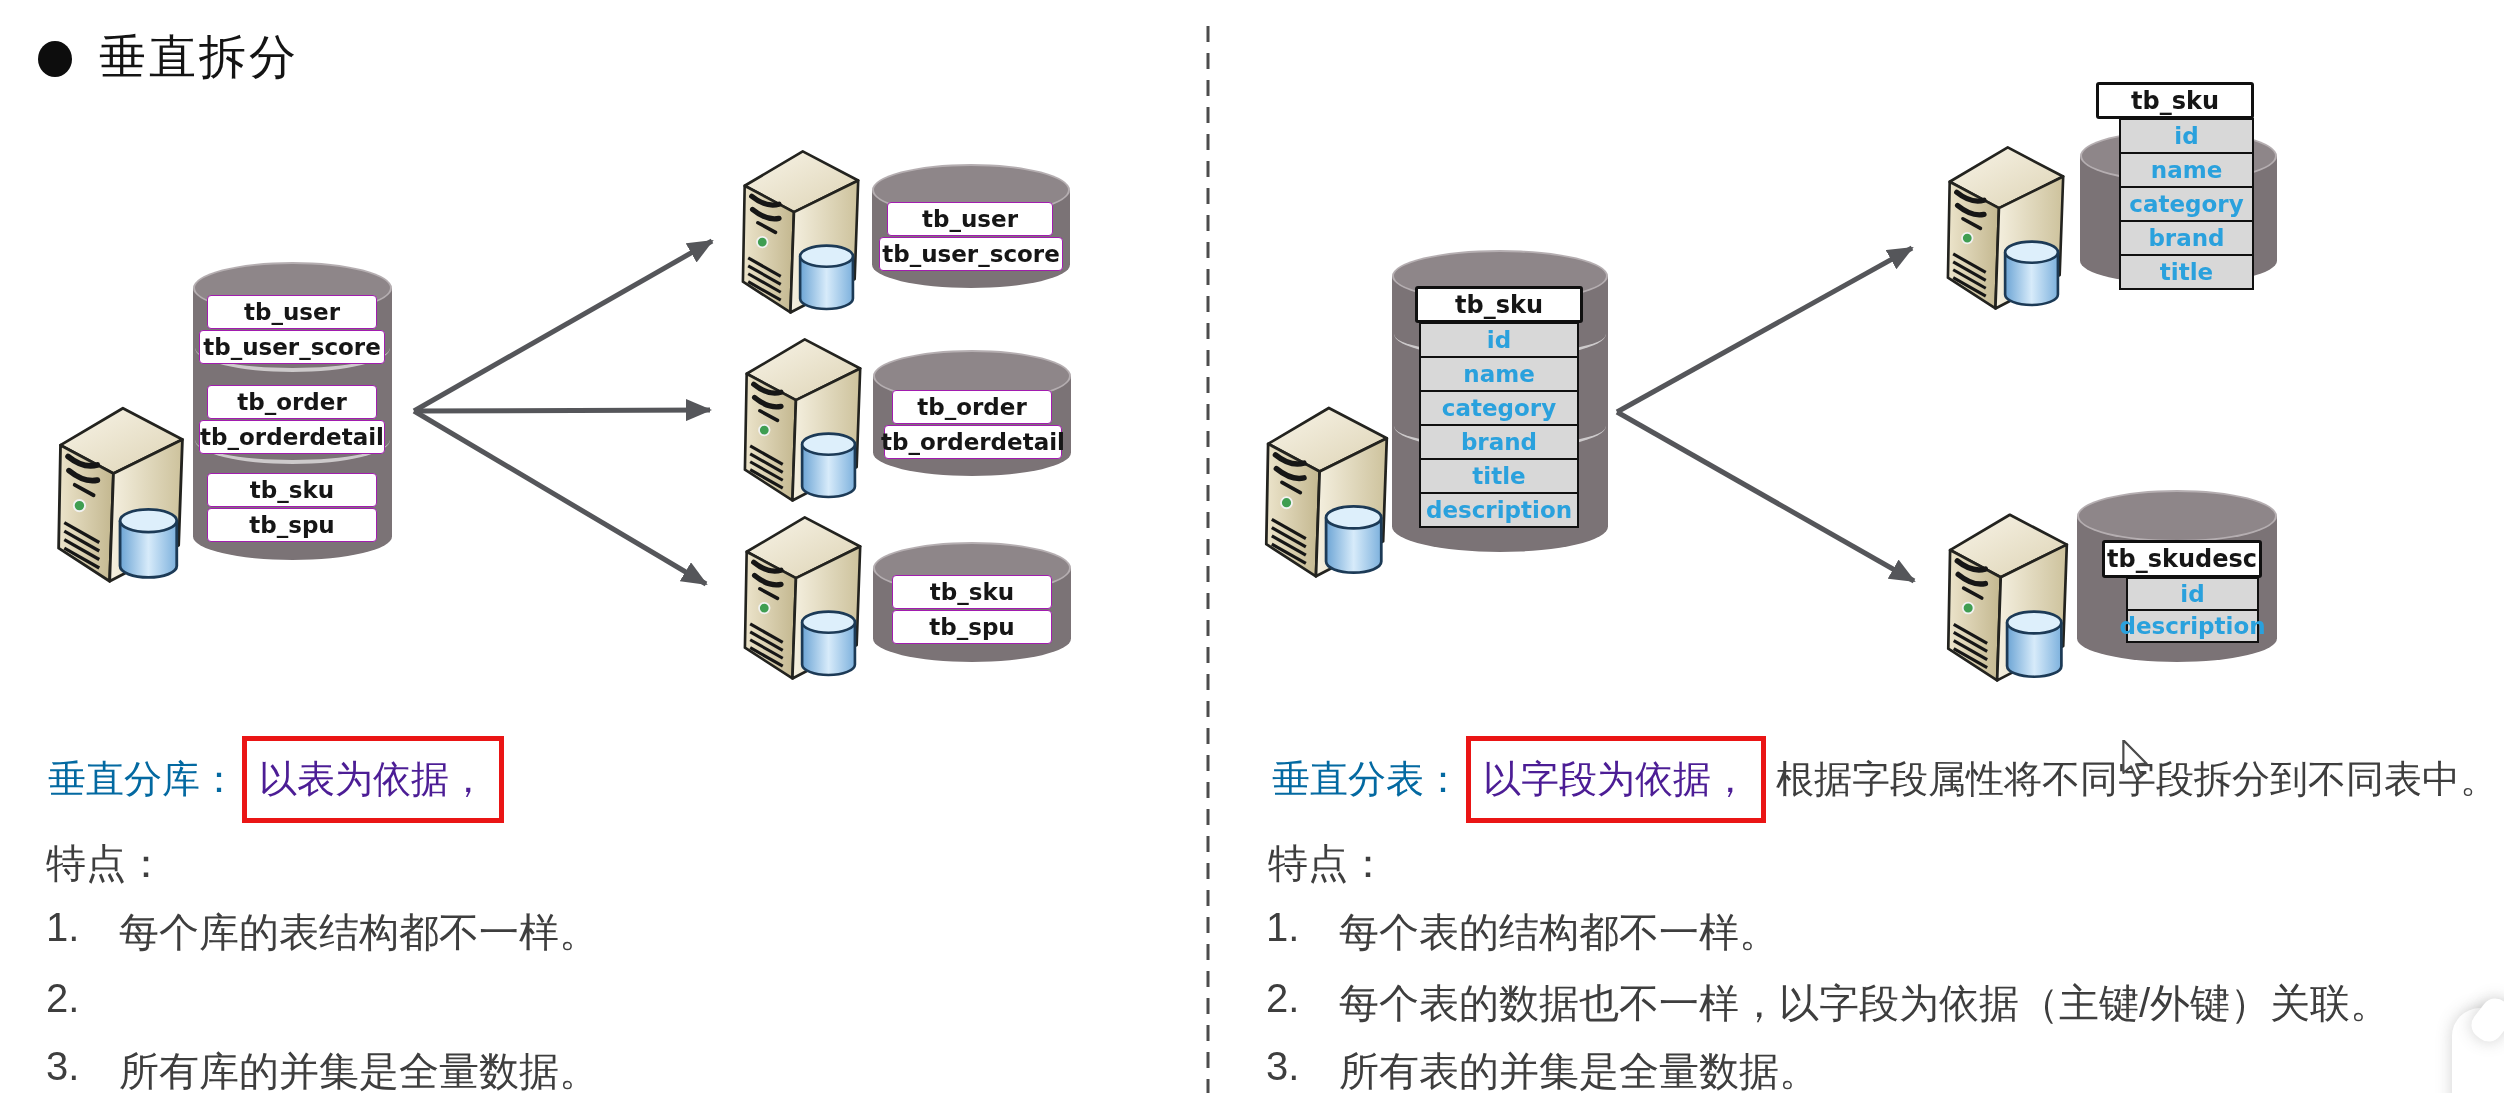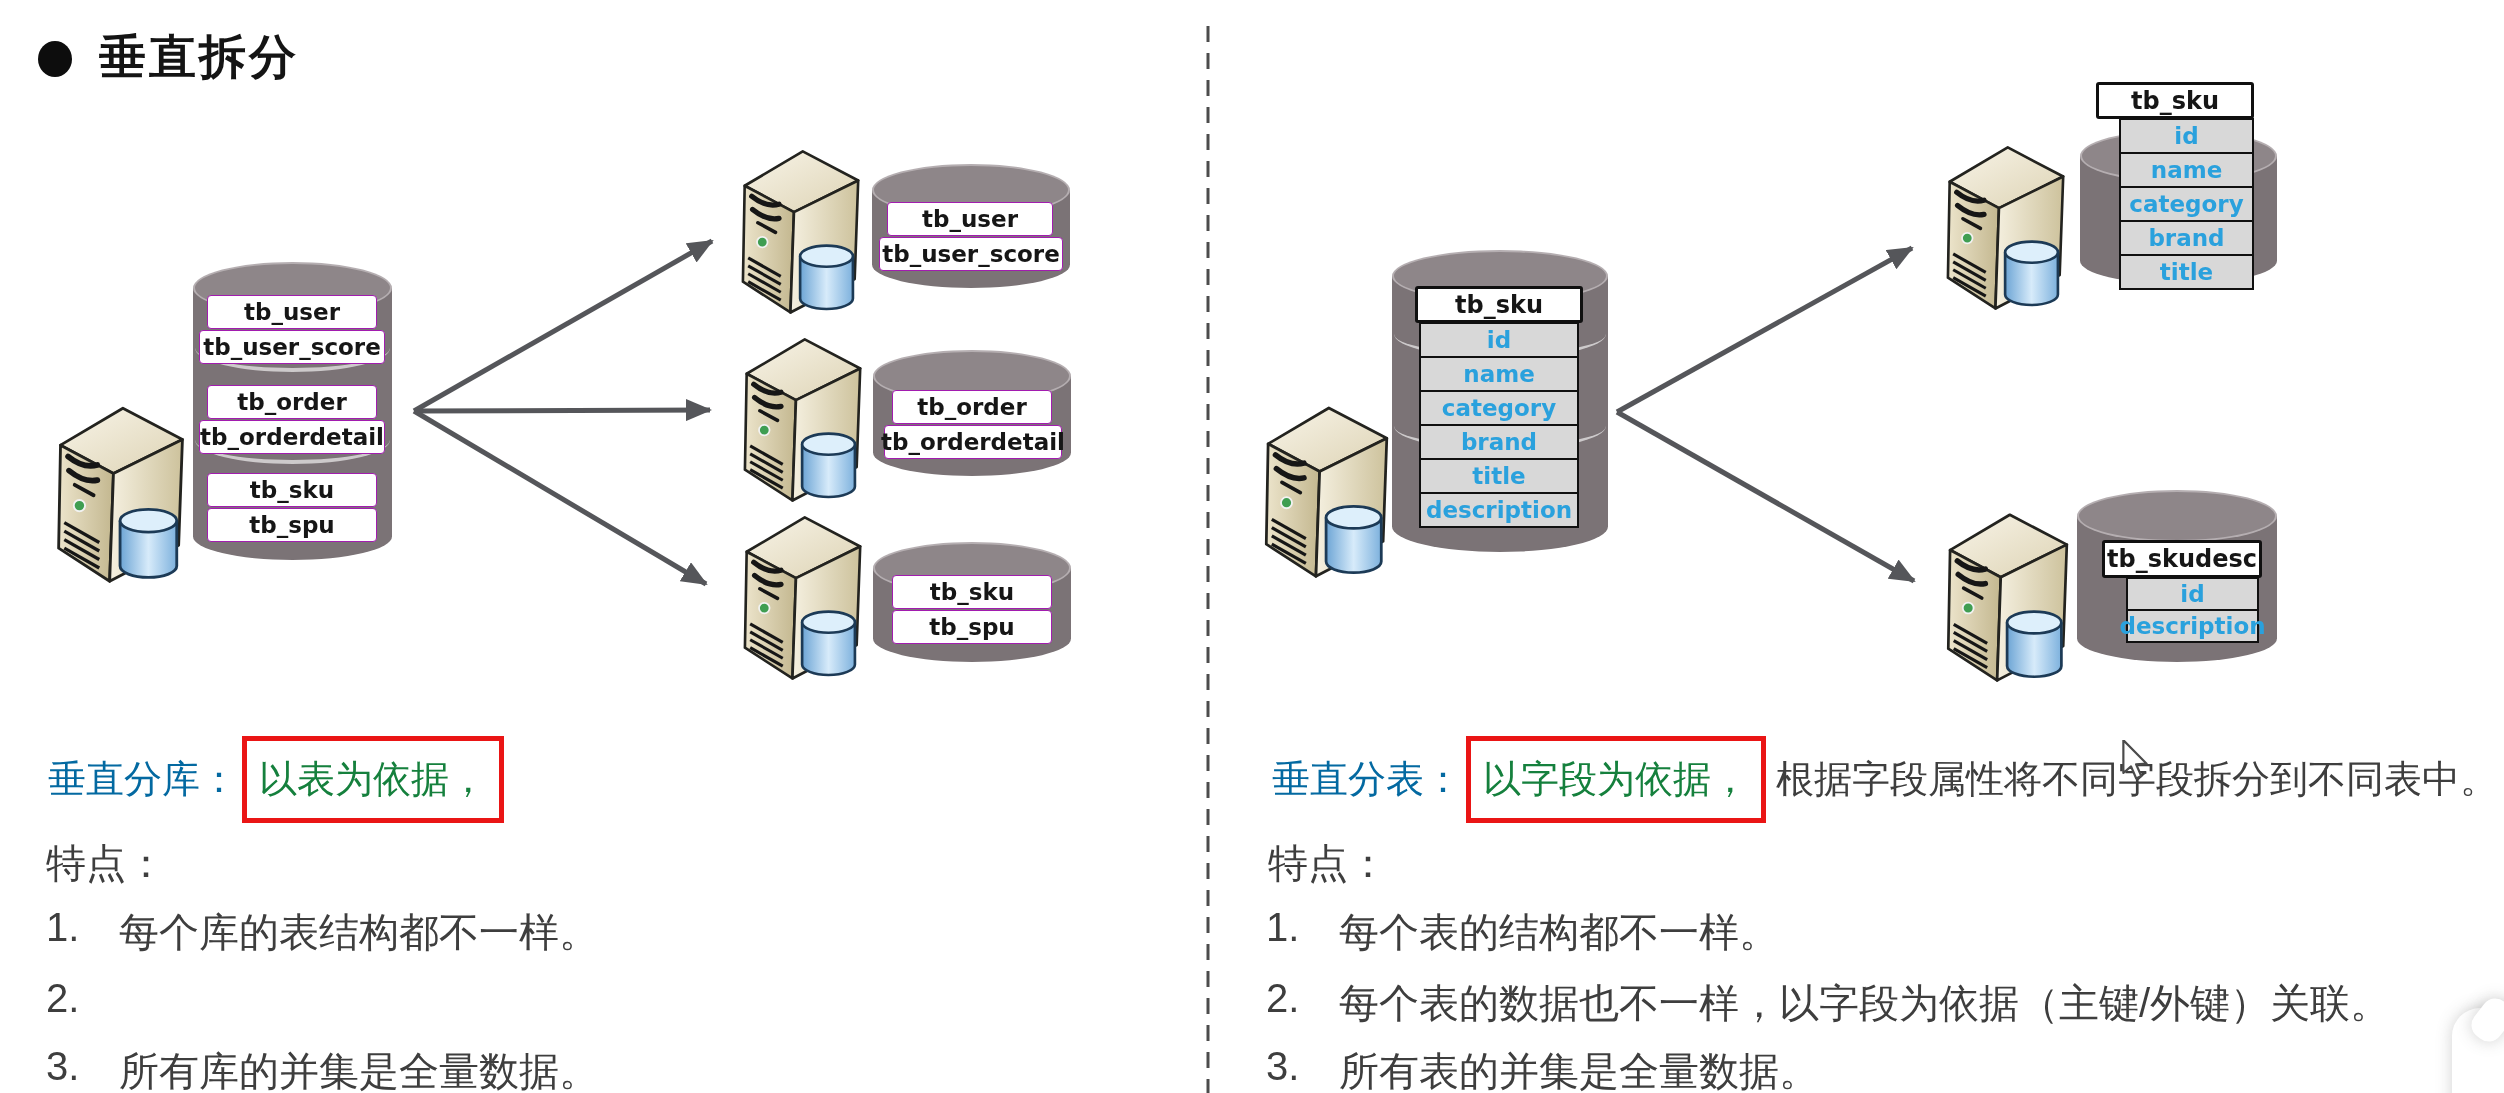--- a/index.html
+++ b/index.html
@@ -2,21 +2,21 @@
 <html><head>
 <meta charset="utf-8">
 <style>
   html,body{margin:0;padding:0;background:#fff;}
   .page{position:relative;width:2504px;height:1093px;background:#ffffff;overflow:hidden;
         font-family:"Liberation Sans","DejaVu Sans",sans-serif;}
   .abs{position:absolute;}
 
   
   .bullet{width:34px;height:36px;border-radius:50%;background:#0d0d0d;}
-  .page-title{font-size:47px;font-weight:700;color:#141414;letter-spacing:3px;white-space:nowrap;}
+  .page-title{font-size:47px;font-weight:400;color:#141414;letter-spacing:3px;white-space:nowrap;}
 
   
   .cyl{position:absolute;background:#7b7376;border-radius:0 0 110px 110px / 0 0 26px 26px;}
   .cyl .top{position:absolute;left:0;top:-26px;width:100%;height:52px;border-radius:50%;
             background:#8e8689;border:2px solid rgba(213,207,210,.55);box-sizing:border-box;}
   .cyl .sep{position:absolute;left:1%;width:98%;height:48px;border-radius:50%;
             border-bottom:4px solid rgba(255,255,255,.62);box-sizing:border-box;}
 
   
   .tbl-box{position:absolute;height:34px;background:#ffffff;border:1px solid #a21caf;border-radius:4px;
@@ -26,21 +26,21 @@
        display:flex;align-items:center;justify-content:center;box-sizing:border-box;
        font:bold 24px "DejaVu Sans",sans-serif;color:#161616;white-space:nowrap;}
   .fld{position:absolute;background:#d8d8d8;border:2px solid #101010;
        display:flex;align-items:center;justify-content:center;box-sizing:border-box;
        font:bold 23px "DejaVu Sans",sans-serif;color:#2aa1dd;white-space:nowrap;}
 
   
   .caption{position:absolute;display:flex;align-items:center;height:78px;
            font-size:38px;color:#3e3e3e;white-space:nowrap;}
   .red{color:#0369a1;}
-  .hl-box{border:5px solid #ea1515;padding:13px 12px;margin:0 10px 0 4px;color:#15803d;}
+  .hl-box{border:5px solid #ea1515;padding:13px 12px;margin:0 10px 0 4px;color:#4c1d95;}
   .feat-title{position:absolute;font-size:40px;color:#3e3e3e;white-space:nowrap;}
   .feat{position:absolute;display:flex;font-size:40px;color:#3e3e3e;white-space:nowrap;}
   .feat .num{display:inline-block;width:73px;}
 
   .server{position:absolute;}
   .overlay{position:absolute;left:0;top:0;pointer-events:none;}
 
   .corner-blob{position:absolute;background:#fff;border-radius:28px;
                box-shadow:0 0 16px rgba(90,90,90,.28);}
 </style>

